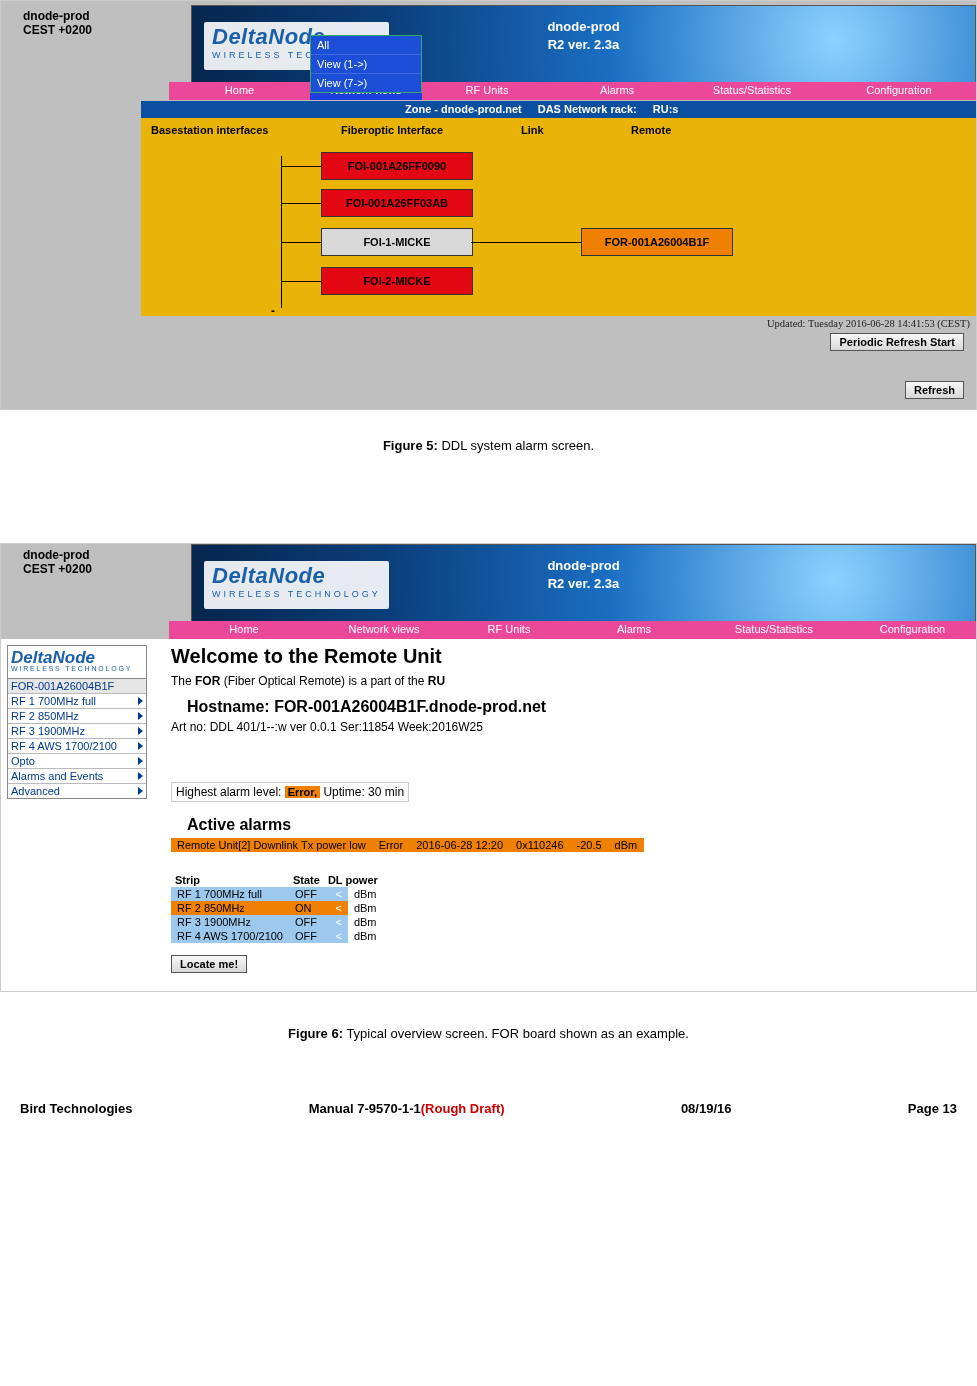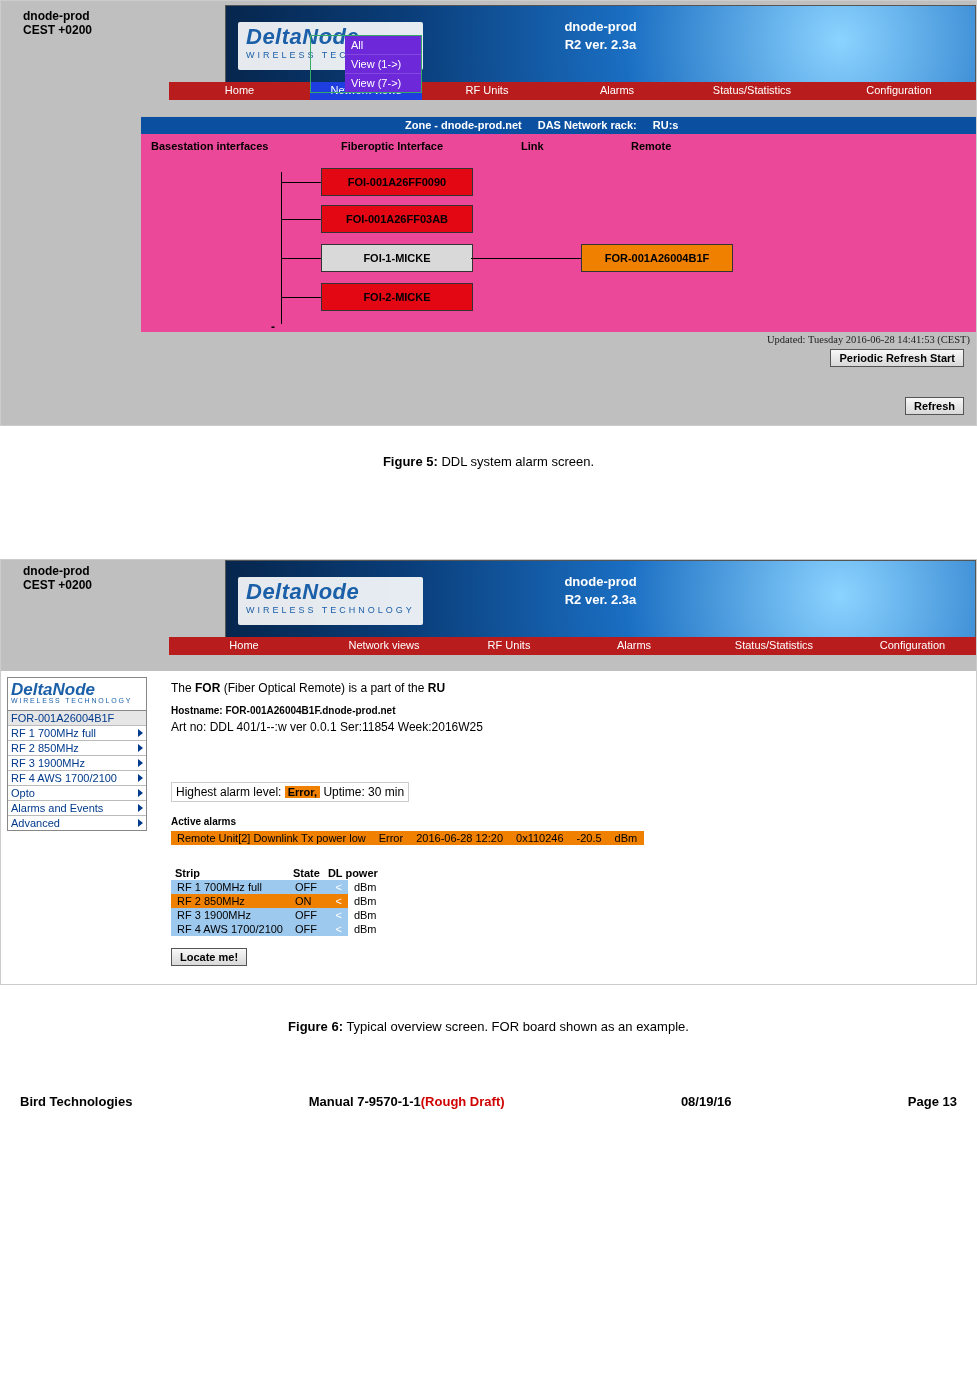--- a/index.html
+++ b/index.html
@@ -1,36 +1,36 @@
 <!DOCTYPE html>
 <html><head>
 <meta charset="utf-8">
 <style>
   body { margin:0; font-family: Arial, Helvetica, sans-serif; font-size:12px; background:#fff; color:#000; }
   .page { width:977px; margin:0 auto; }
   .screenshot-shell { border:1px solid #ccc; background:#bfbfbf; }
   .ss1-top { height:4px; background:#bfbfbf; }
-  .topbar { display:flex; align-items:flex-start; height:111px; position:relative;gap:34px; }
+  .topbar { display:flex; align-items:flex-start; height:95px; position:relative; }
   .top-left { width:168px; padding:4px 0 0 22px; font-size:12px; font-weight:bold; color:#000; line-height:1.2; }
   .banner { flex:1; height:76px; position:relative; overflow:hidden;
             background: radial-gradient(circle at 82% 45%, #8bd3ff 0%, #1a6ec2 35%, #0a3e7a 70%, #06264d 100%);
             border:1px solid #555; }
   .banner-logo { position:absolute; left:12px; top:16px; color:#1a5fa8; font-size:22px; font-weight:bold; font-style:italic; letter-spacing:0.5px;
                  background:rgba(255,255,255,0.9); padding:2px 8px 10px 8px; border-radius:2px; }
   .banner-logo .tag { display:block; font-size:9px; font-style:normal; font-weight:normal; letter-spacing:3px; color:#1a5fa8; text-transform:uppercase; }
   .banner-text { position:absolute; left:50%; top:12px; transform:translateX(-50%); color:#fff; font-weight:bold; text-align:center; font-size:13px; line-height:1.4; }
   .dropdown { position:absolute; left:309px; top:30px; width:110px; border:1px solid #3a6; z-index:5; font-size:11px; }
-  .dropdown .dd-item { background:#6d28d9; color:#fff; padding:3px 6px; border-bottom:1px solid rgba(255,255,255,0.15);margin-left:34px; }
+  .dropdown .dd-item { background:#1d4ed8; color:#fff; padding:3px 6px; border-bottom:1px solid rgba(255,255,255,0.15); }
   .dropdown .dd-item:last-child { border-bottom:none; }
   .mainnav { position:absolute; left:168px; right:0; top:77px; height:18px; display:flex; font-size:11px; color:#fff; }
-  .mainnav .nav-item { background:#b91c1c; color:#fff; padding:2px 0; text-align:center; }
+  .mainnav .nav-item { background:#ec4899; color:#fff; padding:2px 0; text-align:center; }
   .mainnav .nav-item.active { background:#1e3ee0; }
 
   
-  .fig5-body { background:#ec4899; border-top:1px solid #bbb; }
+  .fig5-body { background:#eab308; border-top:1px solid #bbb; }
   .zone-bar { background:#0a4fa0; color:#fff; font-size:11px; font-weight:bold; height:17px; line-height:17px; display:flex; }
   .zone-bar > div { padding:0 8px; }
   .diagram-area { position:relative; height:198px; }
   .col-label { position:absolute; top:6px; font-size:11px; font-weight:bold; color:#000; }
   .foi-box { position:absolute; width:150px; height:26px; line-height:26px; text-align:center; font-size:11px; font-weight:bold; border:1px solid #333; }
   .foi-red { background:#e30613; color:#000; }
   .foi-grey { background:#d9d9d9; color:#000; }
   .for-box { position:absolute; width:150px; height:26px; line-height:26px; text-align:center; font-size:11px; font-weight:bold; border:1px solid #333; background:#f08000; color:#000; }
   .ln { position:absolute; background:#000; }
   .updated { text-align:right; font-family:Georgia, 'Times New Roman', serif; font-size:10.5px; color:#222; padding:2px 6px; }
@@ -47,21 +47,21 @@
   .side-logo .ln1 { color:#1a5fa8; font-weight:bold; font-style:italic; font-size:17px; line-height:0.9; }
   .side-logo .ln2 { font-size:7px; letter-spacing:1.8px; color:#1a5fa8; text-transform:uppercase; }
   .side-list { border:1px solid #888; border-top:none; }
   .side-list .srow { display:flex; justify-content:space-between; align-items:center; font-size:11px; padding:1px 3px; color:#003a8c; border-bottom:1px solid #bbb; background:#fff; }
   .side-list .srow:last-child { border-bottom:none; }
   .side-list .srow.badge { background:#e6e6e6; color:#003a8c; }
   .tri-right { width:0; height:0; border-top:4px solid transparent; border-bottom:4px solid transparent; border-left:5px solid #003a8c; }
 
   .content { flex:1; padding:0 12px 0 24px; font-family:Verdana, Arial, sans-serif; font-size:12px; }
   .content h1 { font-size:20px; font-weight:bold; margin:0 0 6px 0; }
-  .content h2 { font-size:10px; font-weight:bold; margin:10px 0 4px; }
+  .content h2 { font-size:16px; font-weight:bold; margin:10px 16px 4px; }
   .content p { margin:4px 0; }
   .alarm-badge { background:#f08000; color:#000; padding:0 3px; font-size:11px; font-weight:bold; }
   table.alarms { border-collapse:collapse; font-size:11px; margin-top:4px; }
   table.alarms th { border:1px solid #000; padding:1px 6px; font-weight:bold; font-size:11px; background:#fff; }
   table.alarms td { border-right:1px solid rgba(0,0,0,0); padding:1px 6px; }
   .row-orange td { background:#f08000; color:#000; }
 
   table.rf { border-collapse:collapse; font-size:11px; margin-top:21px; }
   table.rf th { text-align:left; font-weight:bold; padding:1px 4px; }
   table.rf td { padding:1px 6px; }
@@ -218,20 +218,21 @@
               <span class="tri-right"></span>
             </div>
         <div class="srow">
               <span>Advanced</span>
               <span class="tri-right"></span>
             </div>
       </div>
     </div>
 
     <div class="content">
+      <h1>Welcome to the Remote Unit</h1>
       <p>
         <span>The </span><b>FOR</b><span> (Fiber Optical Remote) is a part of the </span><b>RU</b>
       </p>
       <h2>Hostname: FOR-001A26004B1F.dnode-prod.net</h2>
       <p>Art no: DDL 401/1--:w ver 0.0.1 Ser:11854 Week:2016W25</p>
       <p style="border:1px solid #ccc; display:inline-block; padding:2px 4px;margin-top:44px;">
         <span>Highest alarm level: </span><span class="alarm-badge">Error,</span><span>   Uptime: </span><span>30 min</span>
       </p>
       <h2>Active alarms</h2>
 

